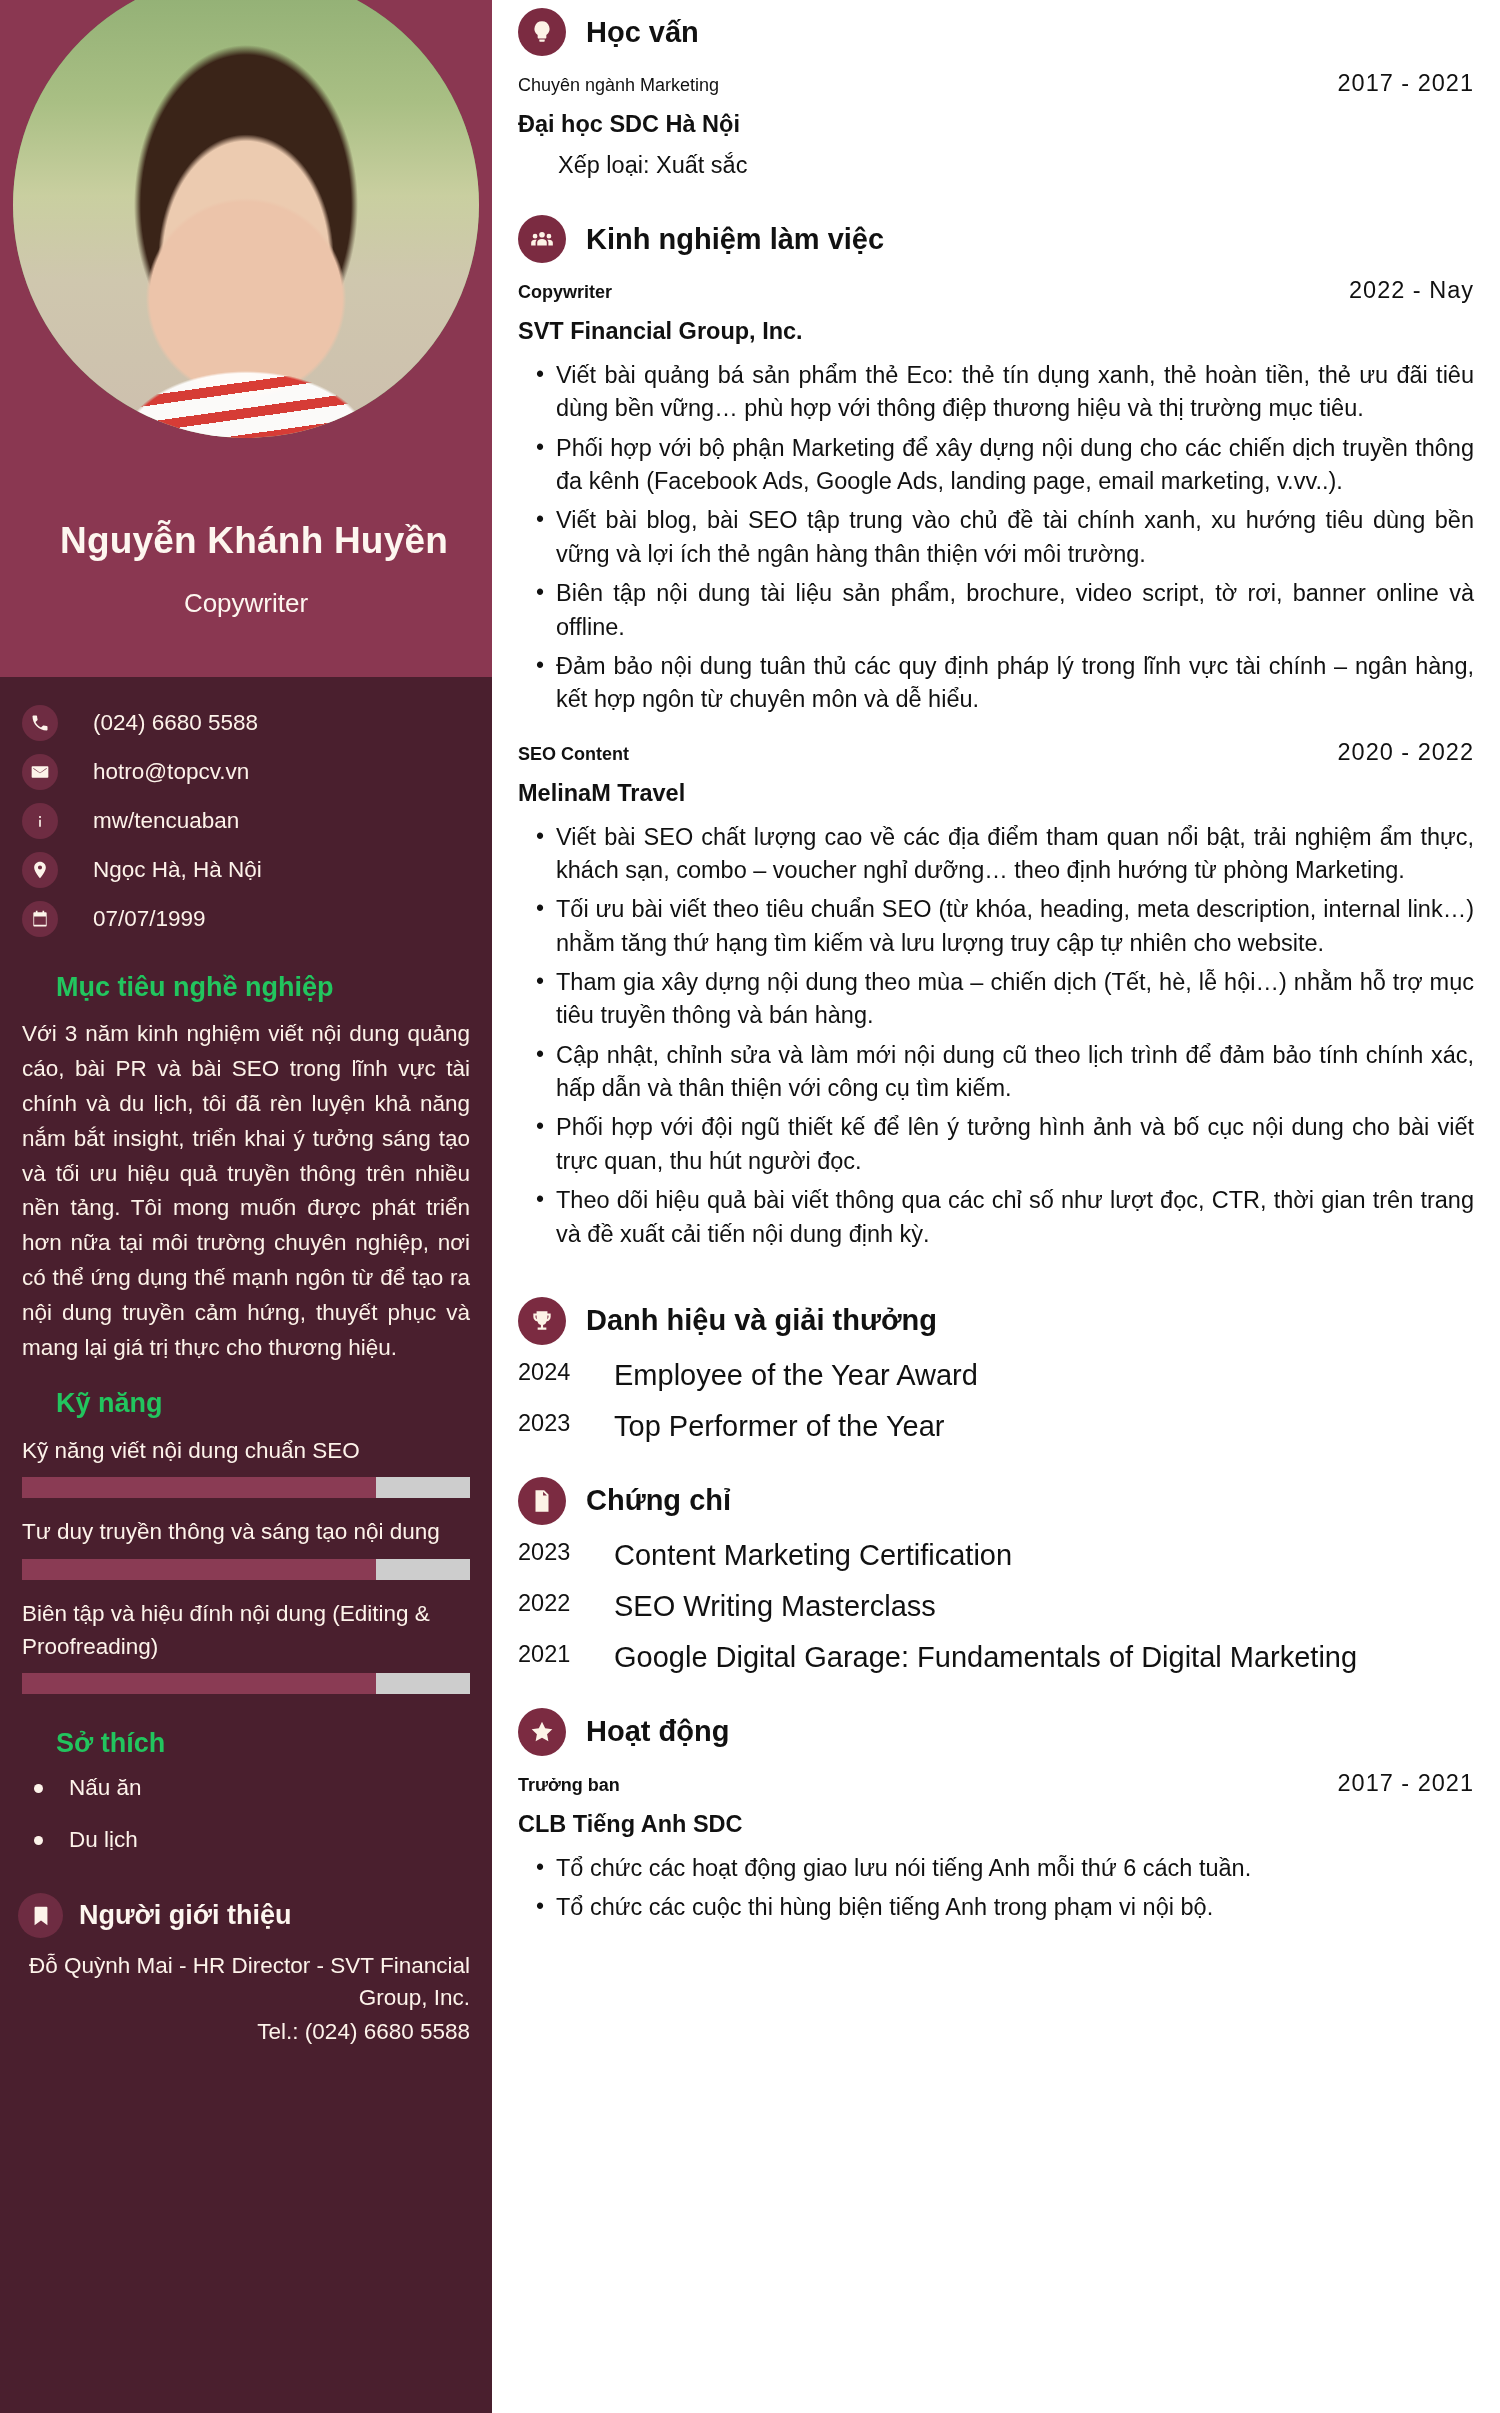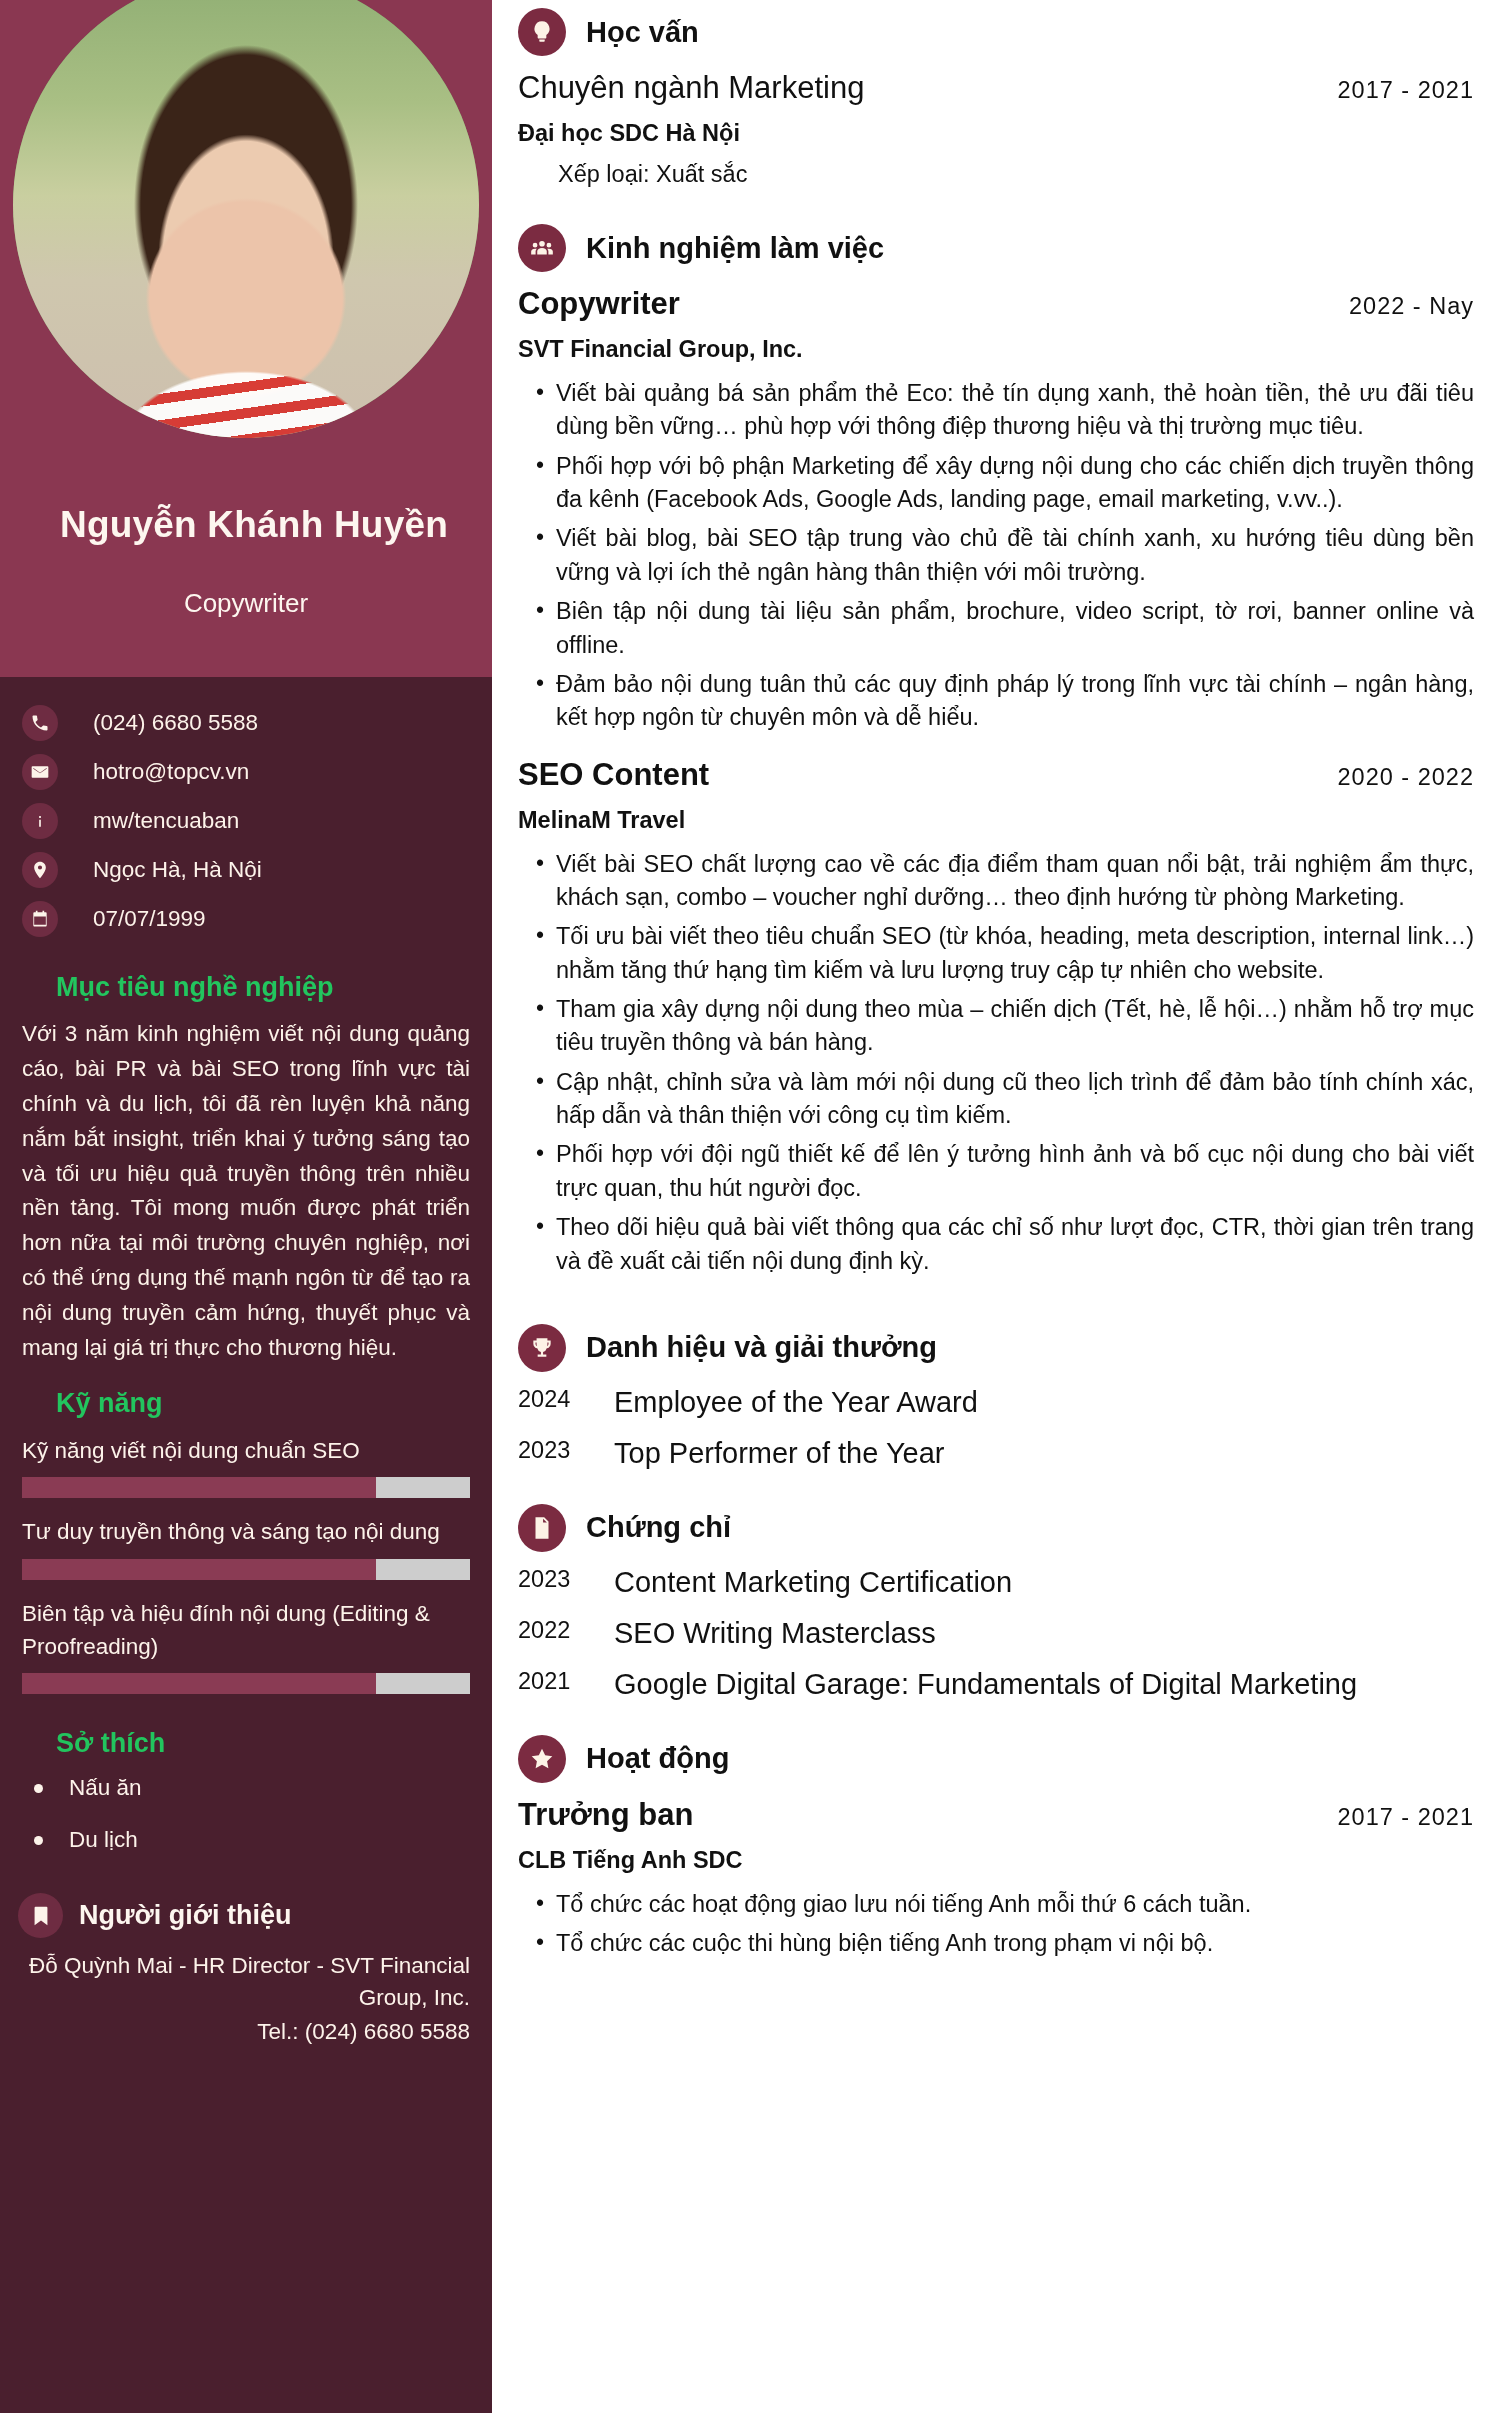--- a/index.html
+++ b/index.html
@@ -49,21 +49,21 @@
     content:"";
     position:absolute; left:0; right:0; bottom:0; height:32%;
     background:
       repeating-linear-gradient(-8deg, #d7312c 0 10px, #ffffff 10px 26px);
     -webkit-mask-image: radial-gradient(ellipse 200px 120px at 50% 105%, #000 60%, transparent 62%);
     mask-image: radial-gradient(ellipse 200px 120px at 50% 105%, #000 60%, transparent 62%);
     opacity:.92;
   }
   .name {
     position: absolute;
-    left: 0; right: 0; top: 504px;
+    left: 0; right: 0; top: 520px;
     text-align: center;
     color: #fdf6ef;
     font-size: 37px;
     font-weight: bold;
     letter-spacing: .2px;
     padding-left: 16px;
   }
   .job-title {
     position: absolute;
     left: 0; right: 0; top: 588px;
@@ -172,21 +172,21 @@
     flex: 0 0 48px;
     margin-right: 20px;
   }
   .sec-icon svg { width: 26px; height: 26px; fill: #fdf3e6; }
   .sec-title { font-size: 29px; font-weight: bold; color: #111; }
 
   .row-line {
     display: flex; justify-content: space-between; align-items: baseline;
     margin-bottom: 14px;
   }
-  .row-left { font-size: 31px; }
+  .row-left { font-size: 18px; }
   .row-left.bold { font-weight: bold; }
   .row-right { font-size: 23.5px; letter-spacing: 1px; white-space: nowrap; }
   .subline { font-size: 23.5px; font-weight: bold; margin-bottom: 14px; }
   .plain { font-size: 23.5px; margin-bottom: 10px; margin-left: 40px; }
 
   ul.bullets { list-style: none; margin: 0 0 6px 0; padding: 0 0 0 18px; }
   ul.bullets li {
     position: relative;
     font-size: 23.5px;
     line-height: 1.42;

